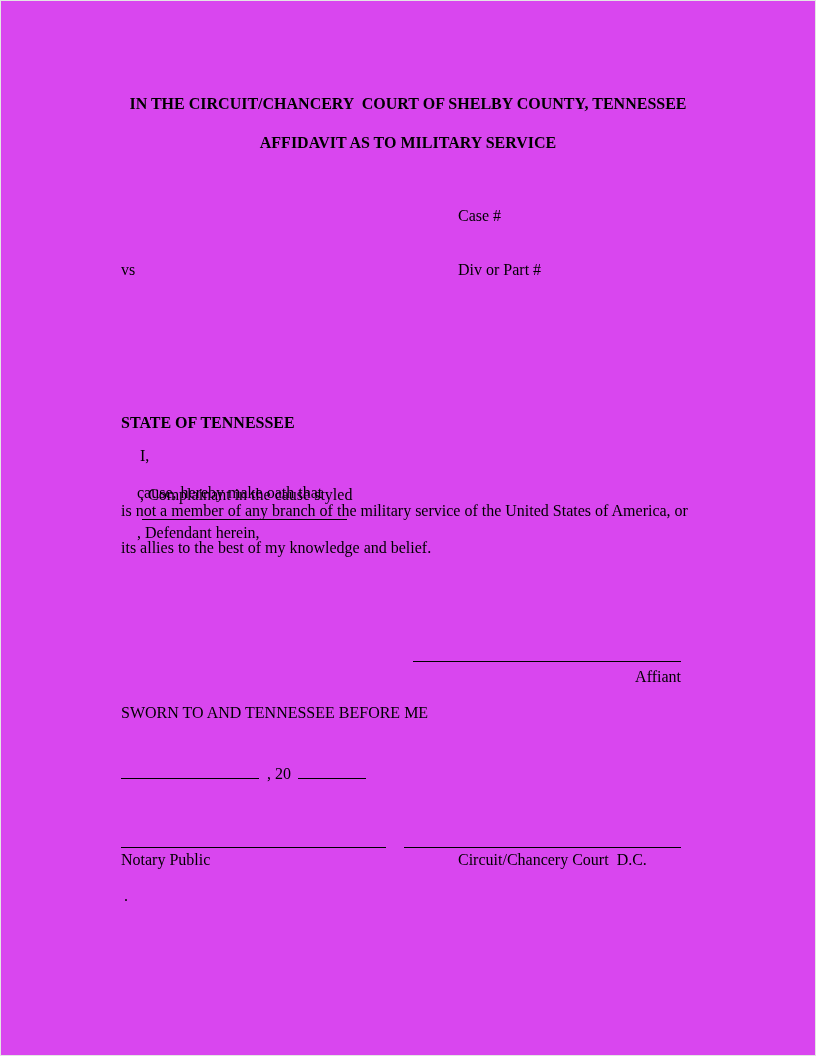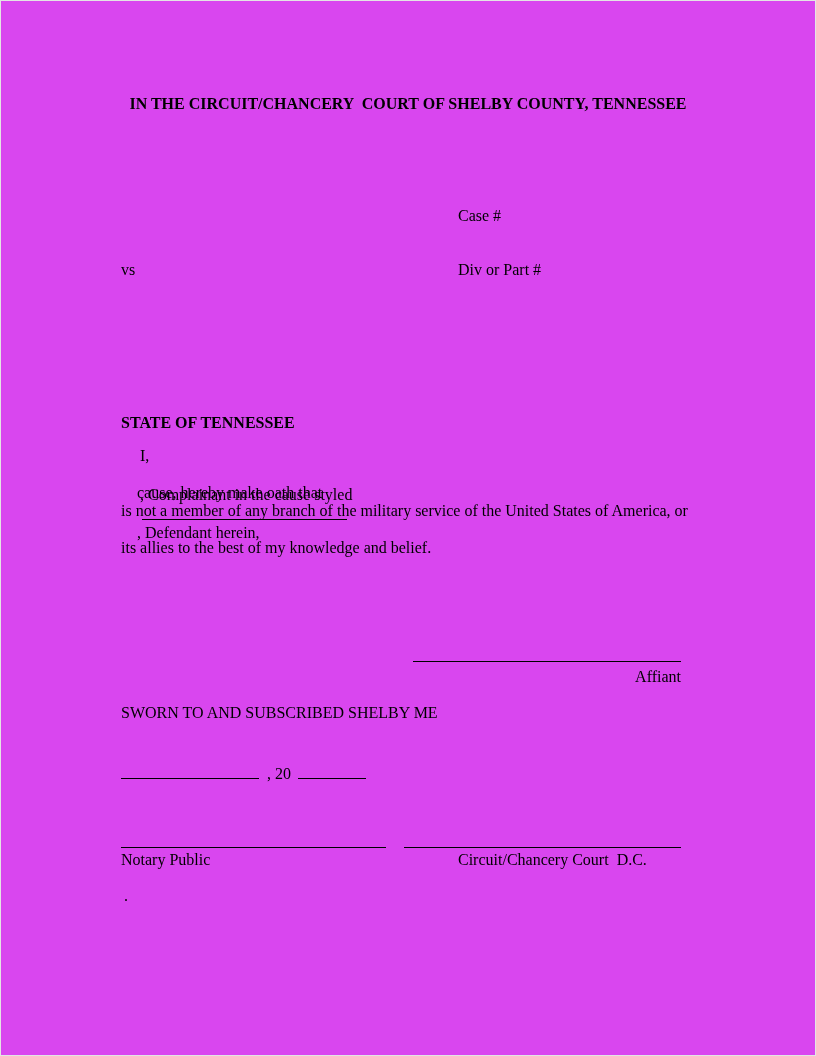--- a/index.html
+++ b/index.html
@@ -33,20 +33,21 @@
   .row { display: flex; align-items: baseline; }
 </style>
 </head>
 <body>
 
 <div class="page">
 
   
   <div class="abs centered bold" style="top: 94px;">IN THE CIRCUIT/CHANCERY  COURT OF SHELBY COUNTY, TENNESSEE</div>
 
+  <div class="abs centered bold" style="top: 133px;">AFFIDAVIT AS TO MILITARY SERVICE</div>
 
   
   <div class="abs" style="top: 206px; left: 457px;">Case #</div>
 
   <div class="abs" style="top: 260px; left: 120px;">vs</div>
 
   <div class="abs" style="top: 260px; left: 457px;">Div or Part #</div>
 
   
   <div class="abs bold" style="top: 372px; left: 120px; line-height: 20px;">
@@ -69,21 +70,21 @@
   <div class="abs" style="top: 501px; left: 120px;">is not a member of any branch of the military service of the United States of America, or</div>
 
   <div class="abs" style="top: 538px; left: 120px; text-align: center;">its allies to the best of my knowledge and belief.</div>
 
   
   <div class="rule" style="top: 660px; left: 412px; width: 268px;"></div>
 
   <div class="abs" style="top: 667px; left: 412px; width: 268px; text-align: right;">Affiant</div>
 
   
-  <div class="abs" style="top: 703px; left: 120px;">SWORN TO AND SUBSCRIBED SHELBY ME</div>
+  <div class="abs" style="top: 703px; left: 120px;">SWORN TO AND TENNESSEE BEFORE ME</div>
 
   <div class="abs row" style="top: 760px; left: 120px; justify-content: space-between;">
     <span class="blank" style="width: 138px;"></span>
     <span style="margin: 0 7px 0 8px;">, 20</span>
     <span class="blank" style="width: 68px;"></span>
   </div>
 
   
   <div class="rule" style="top: 846px; left: 120px; width: 265px;"></div>
 

